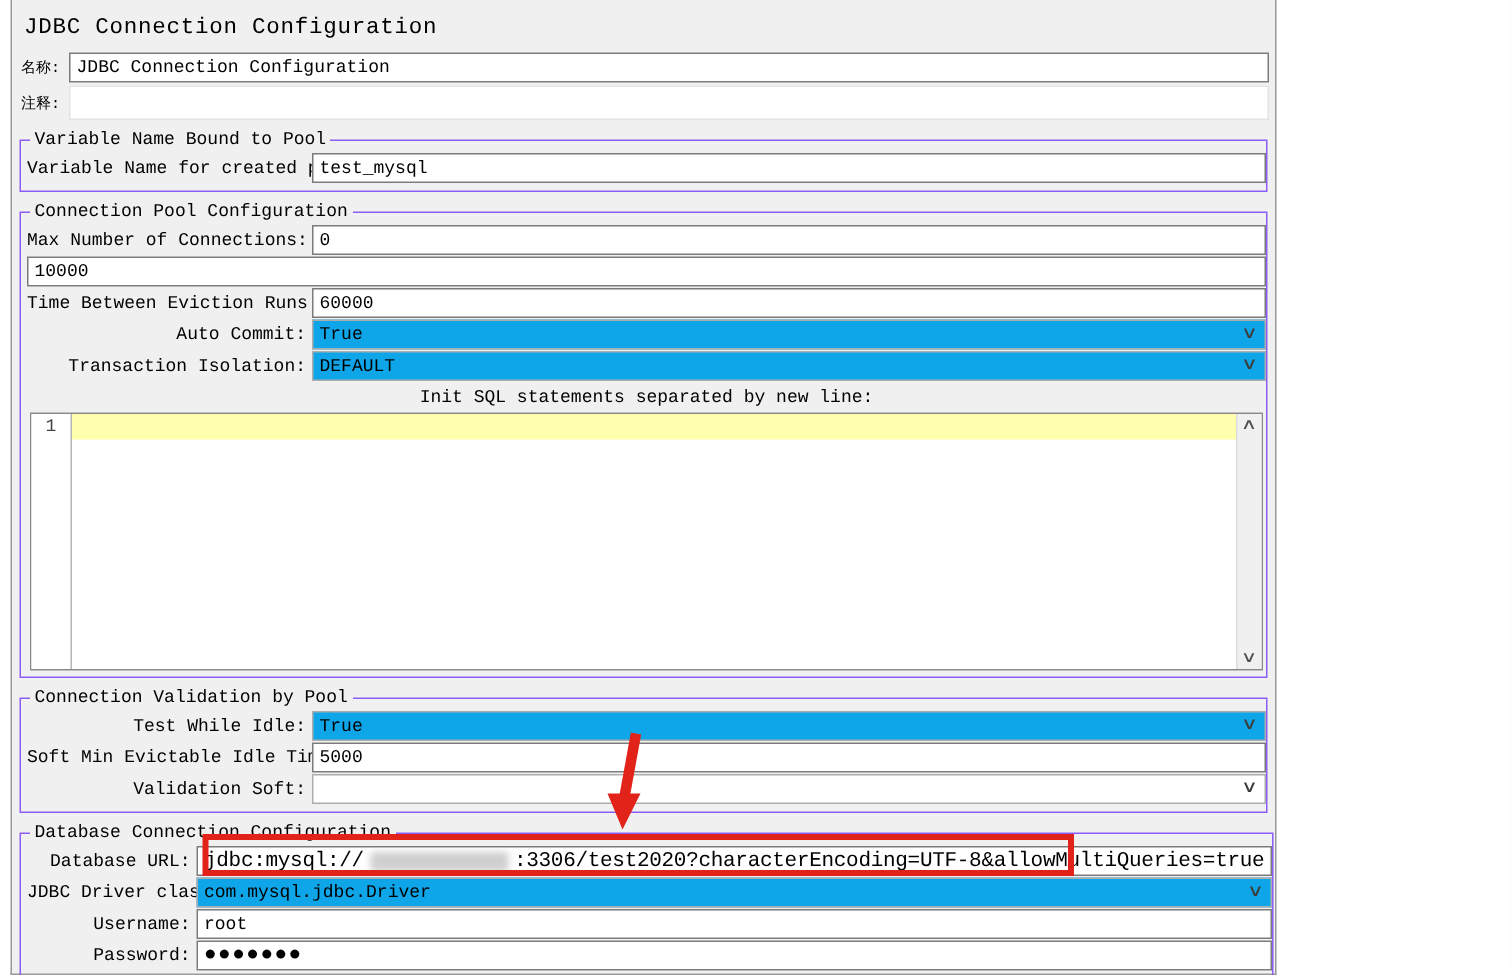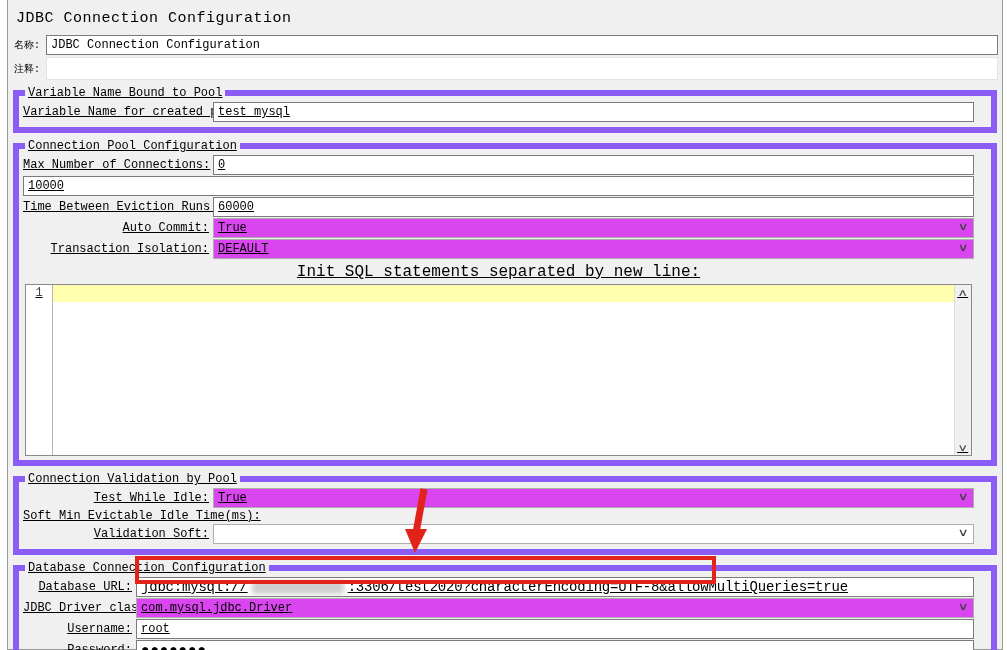--- a/index.html
+++ b/index.html
@@ -1,47 +1,47 @@
 <!DOCTYPE html>
 <html><head>
 <meta charset="utf-8">
 <style>
   * { box-sizing: border-box; margin: 0; padding: 0; }
   html,body { width:1007px; height:650px; background:#ffffff; overflow:hidden; }
   body { font-family:"Liberation Mono","DejaVu Sans Mono",monospace; font-size:12px; color:#000; }
   .panel {
-    position:relative; margin-left:7px; width:996px; height:650px;
+    position:relative; margin-left:7px; width:844px; height:650px;
     border-left:1px solid #9a9a9a; border-right:1px solid #9a9a9a; border-bottom:1px solid #9a9a9a;
     background:#f0f0f0; padding-top:6px;
   }
   .title { font-size:15px; padding:4px 0 6px 8px; letter-spacing:0.5px; }
   .hdr-row { display:flex; align-items:center; margin:2px 4px 2px 4px; }
   .plabel { flex:none; padding:0 6px 0 2px; font-size:10px; }
   .txt {
     flex:1; height:20px; border:1px solid #7b7b7b; background:#ffffff;
     font-family:"Liberation Mono","DejaVu Sans Mono",monospace; font-size:12px; padding:0 4px; outline:none;
   }
   .comment-input { border:1px solid #e3e3e3; height:23px; }
   fieldset {
-    border:6px solid #8b5cf6; margin:6px 5px 0 5px; padding:1px 17px 4px 4px; background:transparent;text-decoration:underline;
+    border:1px solid #8b5cf6; margin:6px 5px 0 5px; padding:1px 0 4px 4px; background:transparent;
   }
   legend { font-size:12px; padding:0 3px; margin-left:2px; }
   .row { display:flex; align-items:center; margin:1px 0; }
   .lbl { flex:none; width:190px; text-align:right; padding-right:4px; font-size:12px; white-space:nowrap; }
   .lbl-narrow { width:113px; }
   .combo {
-    flex:1; height:20px; border:1px solid #adadad; background:#d946ef;
+    flex:1; height:20px; border:1px solid #adadad; background:#0ea5e9;
     display:flex; align-items:center; padding:0 4px; position:relative; cursor:default;
   }
   .combo.white { background:#ffffff; }
   .combo-text { font-size:12px; }
   .chev {
     position:absolute; right:6px; top:1px; font-family:"DejaVu Sans",sans-serif;
     font-size:11px; color:#3c3c3c; transform:scaleX(1.4); }
-  .init-label { text-align:center; font-size:16px; margin:4px 0 3px 0; }
+  .init-label { text-align:center; font-size:12px; margin:4px 0 3px 0; }
   .editor {
     display:flex; height:172px; border:1px solid #898989; margin:0 2px; background:#ffffff;
   }
   .gutter {
     flex:none; width:27px; background:#ffffff; border-right:1px solid #b5b5b5;
     text-align:center; color:#444; padding-top:1px; font-size:12px;
   }
   .edit-area { flex:1; position:relative; background:#ffffff; }
   .current-line { height:17px; background:#ffffad; width:100%; }
   .vscroll {
@@ -135,20 +135,21 @@
     <legend>Connection Validation by Pool</legend>
     <div class="row">
       <span class="lbl">Test While Idle:</span>
       <div class="combo">
         <span class="combo-text">True</span>
         <span class="chev">∨</span>
       </div>
     </div>
     <div class="row">
       <span class="lbl">Soft Min Evictable Idle Time(ms):</span>
+      <input class="txt" value="5000" style="">
     </div>
     <div class="row">
       <span class="lbl">Validation Soft:</span>
       <div class="combo white">
         <span class="combo-text"></span>
         <span class="chev">∨</span>
       </div>
     </div>
   </fieldset>
 

